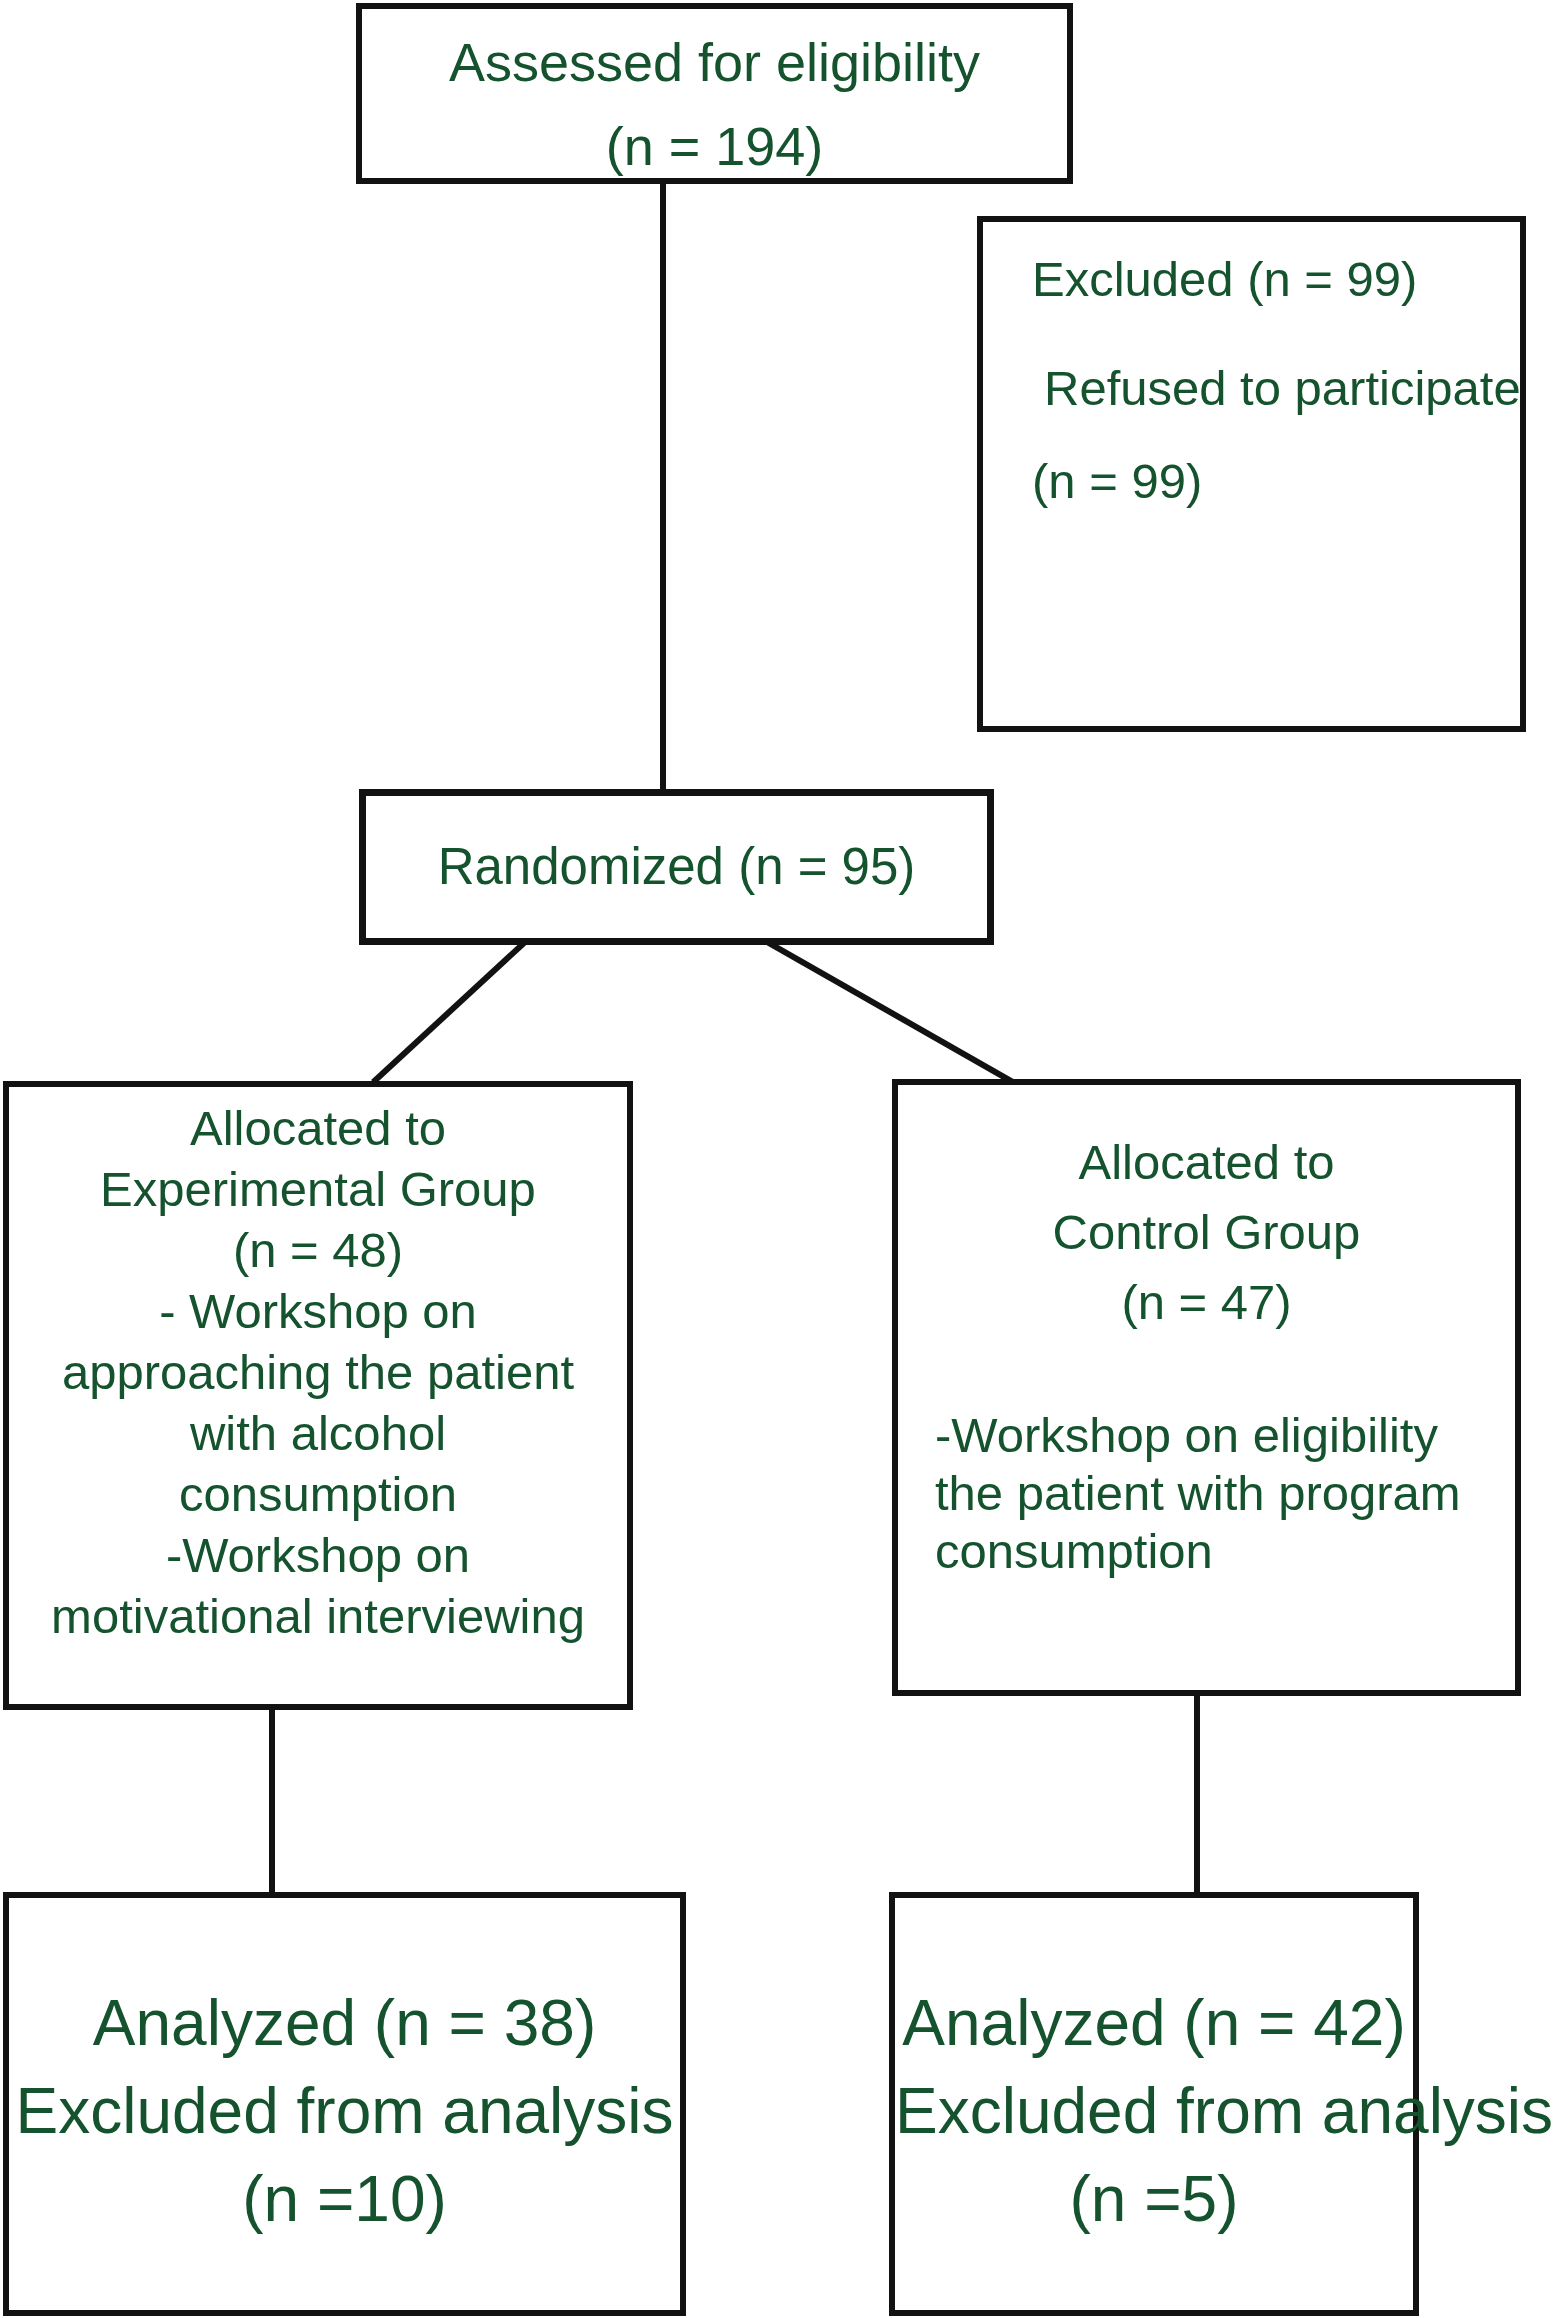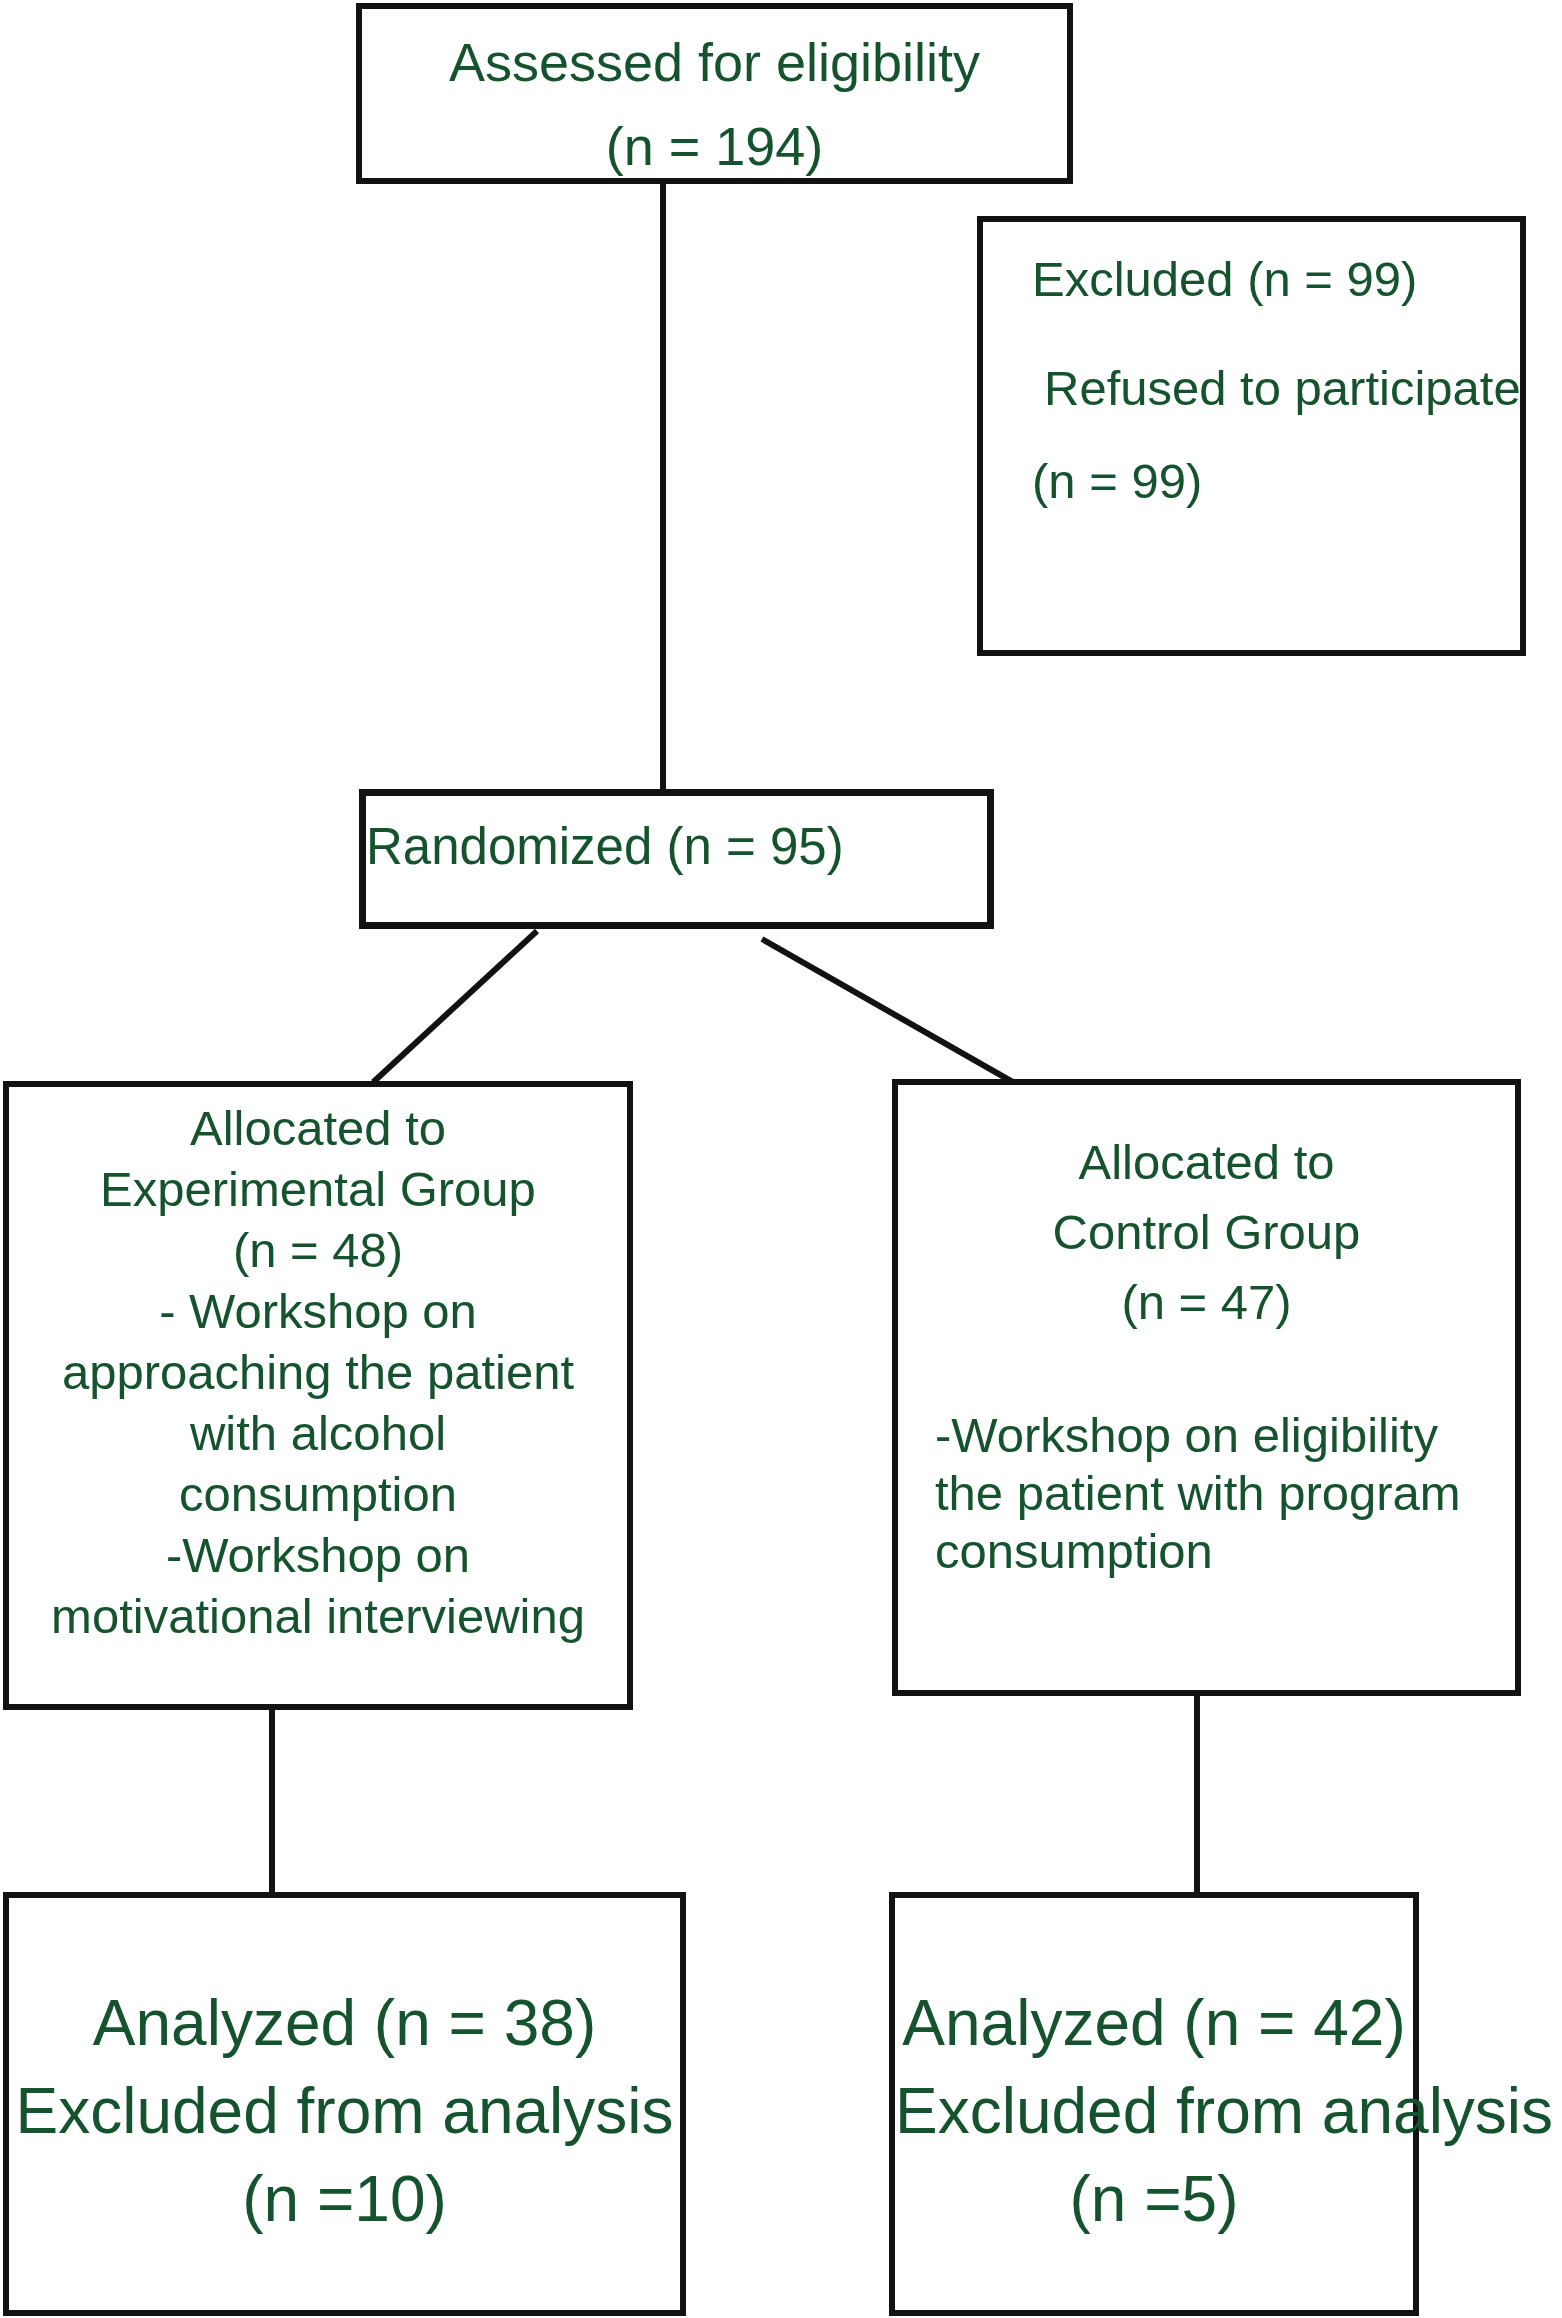--- a/index.html
+++ b/index.html
@@ -21,29 +21,29 @@
   .nowrap{white-space:nowrap;}
   .bold{font-weight:normal;}
   p{margin:0;}
 
   
   #box-assessed{
     left:356px;top:3px;width:717px;height:181px;
     font-size:54px;text-align:center;padding-top:10.5px;line-height:84px;
   }
   #box-excluded{
-    left:977px;top:216px;width:549px;height:440px;
+    left:977px;top:216px;width:549px;height:516px;
     font-size:49px;padding:27px 0 0 49px;line-height:60px;
   }
   #box-excluded .l2{margin-top:49px;margin-left:12px;}
   #box-excluded .l3{margin-top:33px;}
   #box-randomized{
-    left:359px;top:789px;width:635px;height:140px;
+    left:359px;top:789px;width:635px;height:156px;
     border-width:7.5px;
-    font-size:51px;padding-top:21px;line-height:60px;
+    font-size:51px;text-align:center;padding-top:41px;line-height:60px;
   }
   #box-experimental{
     left:3px;top:1081px;width:630px;height:629px;
     font-size:49px;text-align:center;padding-top:10.5px;line-height:61px;
   }
   #box-control{
     left:892px;top:1079px;width:629px;height:617px;
     font-size:49px;
   }
   #box-control .heading{text-align:center;line-height:70px;padding-top:42px;}

